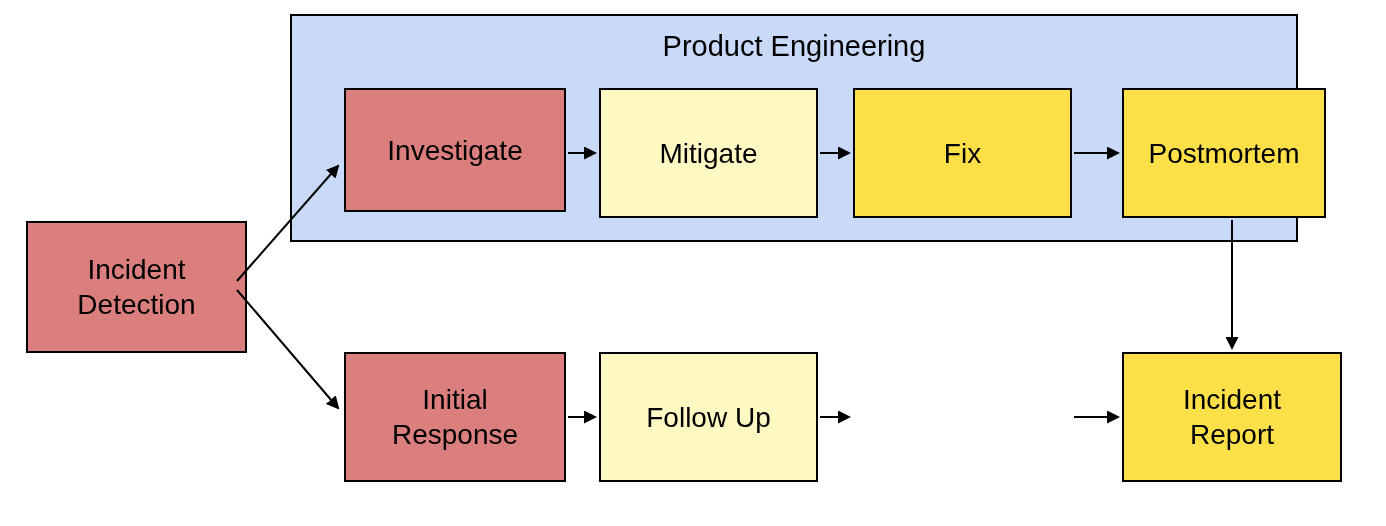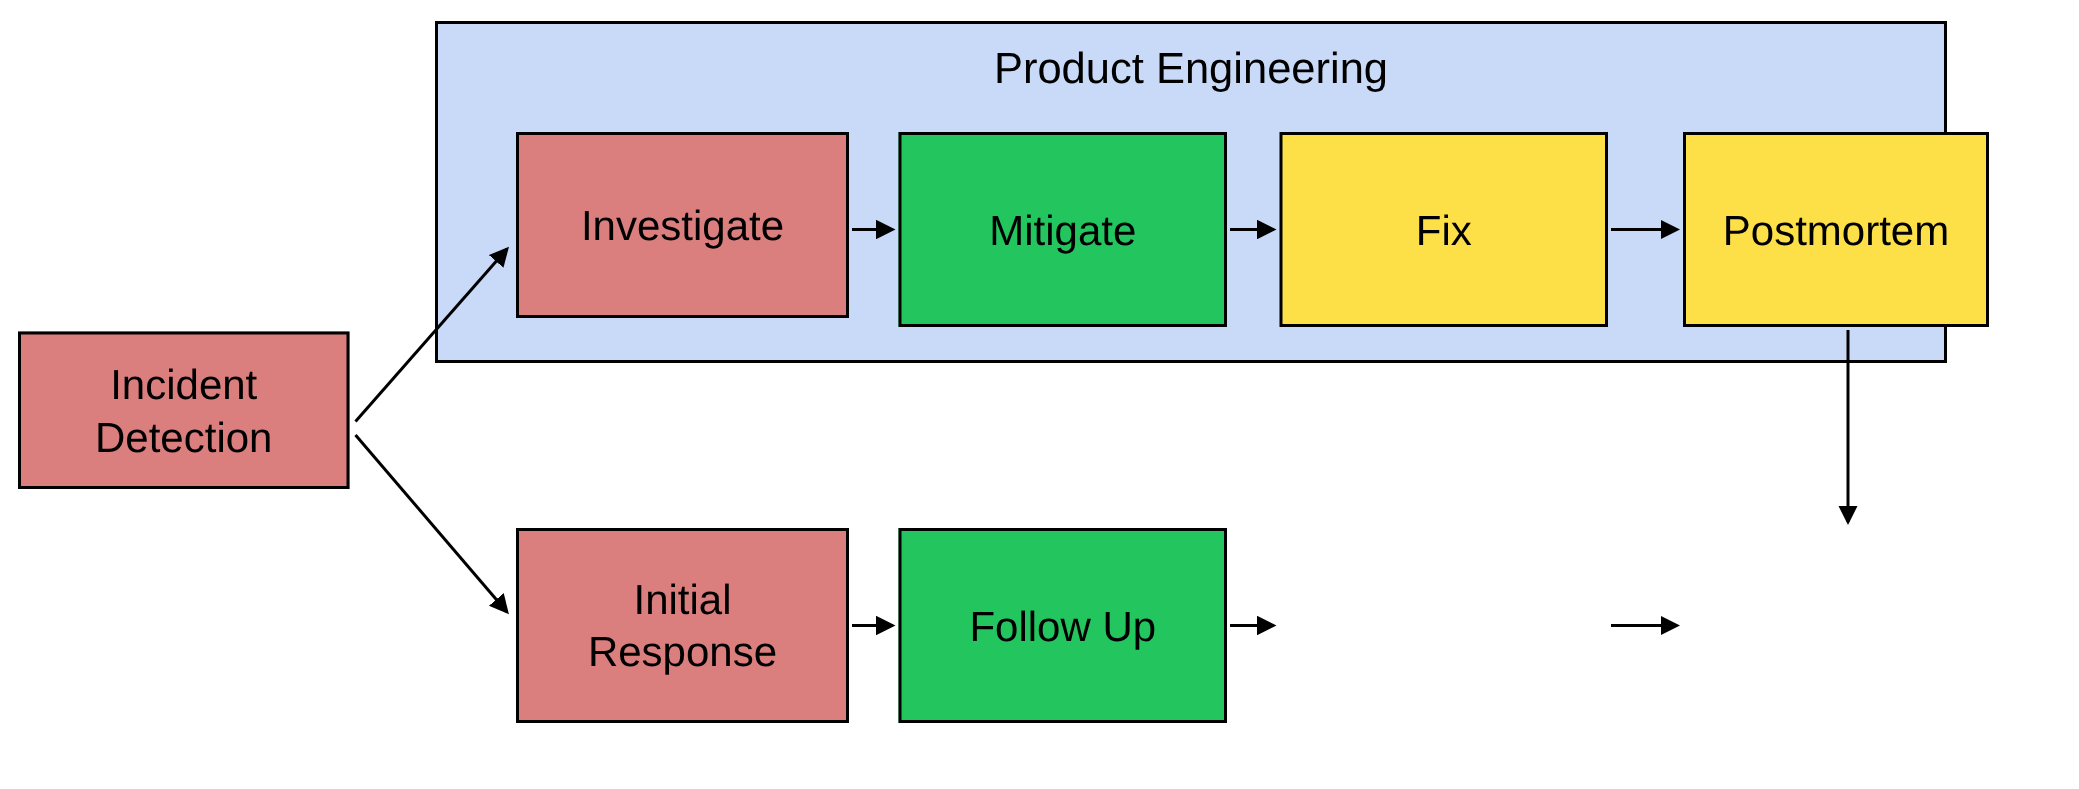--- a/index.html
+++ b/index.html
@@ -39,26 +39,26 @@
     align-items: center;
     justify-content: center;
     text-align: center;
     font-size: 28px;
     line-height: 1.25;
     color: #000000;
     z-index: 2;
     padding: 0 14px;
   }
   .node.red    { background: #db7e7e; }
-  .node.yellow { background: #22c55e; }
+  .node.yellow { background: #fef9c3; }
   .node.green  { background: #fde047; }
   #lane-pe      { left: 290px; top: 14px;  width: 1008px; height: 228px; }
   #lane-support { left: 290px; top: 272px; width: 1088px; height: 248px; }
 
-  #n-incident-detection { left: 12px;   top: 221px; width: 221px; height: 105px; }
+  #n-incident-detection { left: 26px;   top: 221px; width: 221px; height: 132px; }
 
   #n-investigate { left: 344px;  top: 88px; width: 222px; height: 124px; }
   #n-mitigate    { left: 599px;  top: 88px; width: 219px; height: 130px; }
   #n-fix         { left: 853px;  top: 88px; width: 219px; height: 130px; }
   #n-postmortem  { left: 1122px; top: 88px; width: 204px; height: 130px; }
 
   #n-initial-response { left: 344px;  top: 352px; width: 222px; height: 130px; }
   #n-follow-up        { left: 599px;  top: 352px; width: 219px; height: 130px; }
   #n-close            { left: 853px;  top: 352px; width: 219px; height: 130px; }
   #n-incident-report  { left: 1122px; top: 352px; width: 220px; height: 130px; }
@@ -88,20 +88,21 @@
 
   <div class="node red" id="n-incident-detection">Incident Detection</div>
 
   <div class="node red" id="n-investigate">Investigate</div>
   <div class="node yellow" id="n-mitigate">Mitigate</div>
   <div class="node green" id="n-fix">Fix</div>
   <div class="node green" id="n-postmortem">Postmortem</div>
 
   <div class="node red" id="n-initial-response">Initial Response</div>
   <div class="node yellow" id="n-follow-up">Follow Up</div>
+  <div class="node green" id="n-incident-report">Incident Report</div>
 
   <svg class="edges" viewBox="0 0 1386 526" xmlns="http://www.w3.org/2000/svg">
     <defs>
       <marker id="ah" markerWidth="13" markerHeight="13" refX="11" refY="6.5" orient="auto" markerUnits="userSpaceOnUse">
         <path d="M0,0 L13,6.5 L0,13 z" fill="#000000"></path>
       </marker>
     </defs>
     <line x1="237" y1="281" x2="338" y2="166" marker-end="url(#ah)"></line>
     <line x1="237" y1="290" x2="338" y2="408" marker-end="url(#ah)"></line>
 

